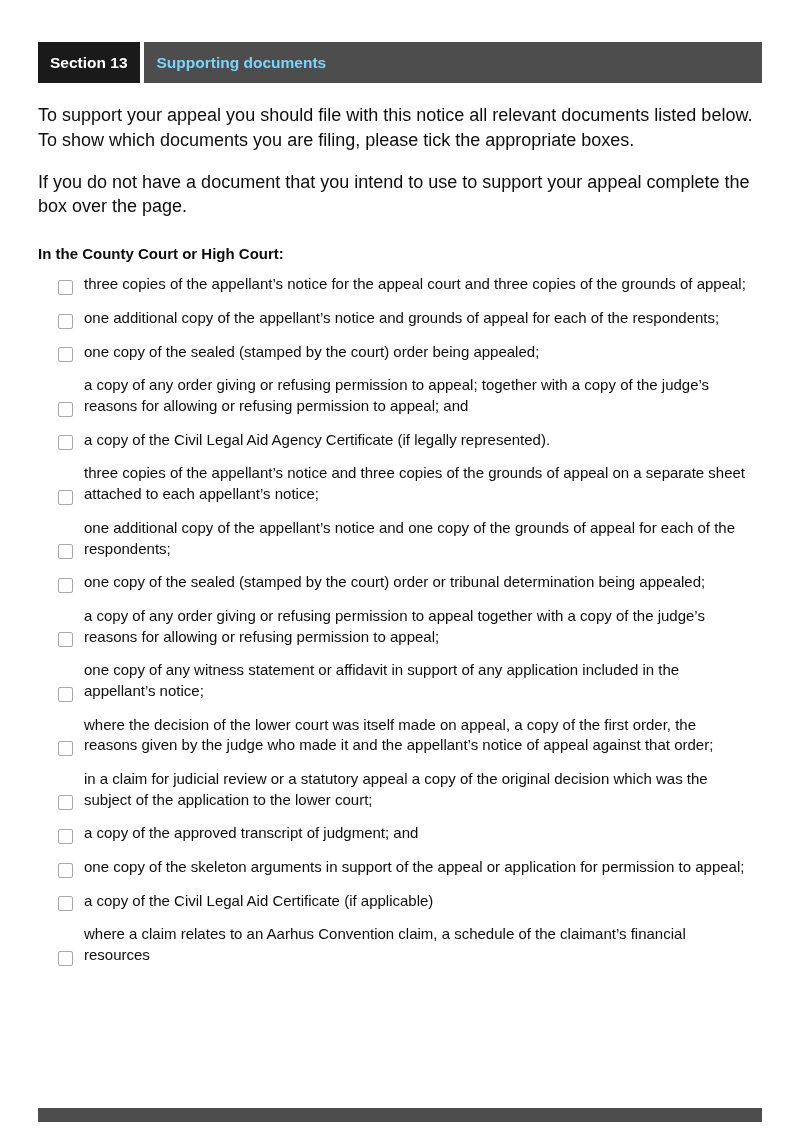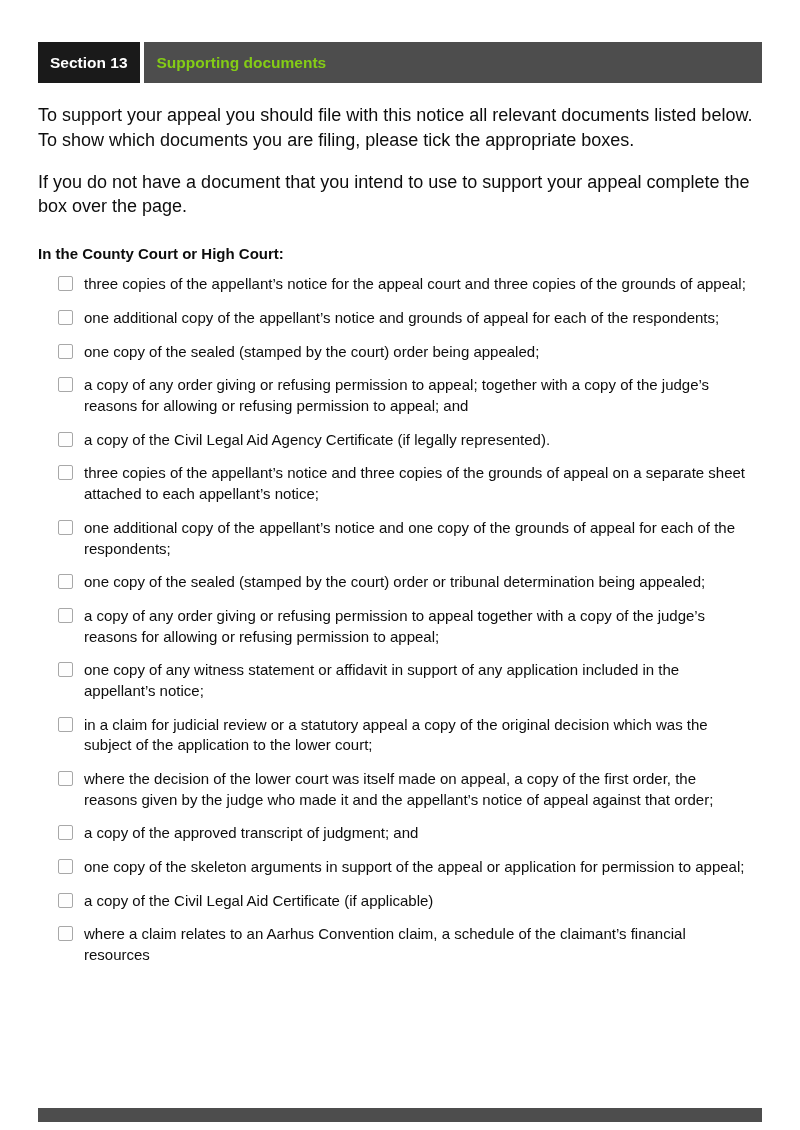--- a/index.html
+++ b/index.html
@@ -34,21 +34,21 @@
     color: #ffffff;
     font-weight: bold;
     font-size: 15.5px;
     display: flex;
     align-items: center;
     padding: 0 12px;
     white-space: nowrap;
   }
   .section-title {
     background: var(--header-gray);
-    color: #84cc16;
+    color: #7dd3fc;
     font-weight: bold;
     font-size: 15.5px;
     display: flex;
     align-items: center;
     padding: 12px 13px;
     flex: 1;
     margin-left: 4px;
   }
   p.intro {
     font-size: 18px;
@@ -59,21 +59,21 @@
   h3.group-heading {
     font-size: 15px;
     font-weight: bold;
     margin: 26px 0 12px 0;
   }
   h3.group-heading.second {
     margin-top: 38px;
   }
   .check-item {
     display: flex;
-    align-items: flex-start;
+    align-items: flex-end;
     gap: 11px;
     padding-left: 20px;
     margin-bottom: 13px;
   }
   .checkbox {
     flex: 0 0 auto;
     width: 15px;
     height: 15px;
     margin-top: 2px;
     border: 1px solid var(--checkbox-border);
@@ -147,25 +147,25 @@
   <div class="check-item">
     <span class="checkbox"></span>
     <span class="check-text">a copy of any order giving or refusing permission to appeal together with a copy of the judge’s reasons for allowing or refusing permission to appeal;</span>
   </div>
   <div class="check-item">
     <span class="checkbox"></span>
     <span class="check-text">one copy of any witness statement or affidavit in support of any application included in the appellant’s notice;</span>
   </div>
   <div class="check-item">
     <span class="checkbox"></span>
-    <span class="check-text">in a claim for judicial review or a statutory appeal a copy of the original decision which was the subject of the application to the lower court;</span>
+    <span class="check-text">where the decision of the lower court was itself made on appeal, a copy of the first order, the reasons given by the judge who made it and the appellant’s notice of appeal against that order;</span>
   </div>
   <div class="check-item">
     <span class="checkbox"></span>
-    <span class="check-text">where the decision of the lower court was itself made on appeal, a copy of the first order, the reasons given by the judge who made it and the appellant’s notice of appeal against that order;</span>
+    <span class="check-text">in a claim for judicial review or a statutory appeal a copy of the original decision which was the subject of the application to the lower court;</span>
   </div>
   <div class="check-item">
     <span class="checkbox"></span>
     <span class="check-text">a copy of the approved transcript of judgment; and</span>
   </div>
   <div class="check-item">
     <span class="checkbox"></span>
     <span class="check-text">one copy of the skeleton arguments in support of the appeal or application for permission to appeal;</span>
   </div>
   <div class="check-item">

